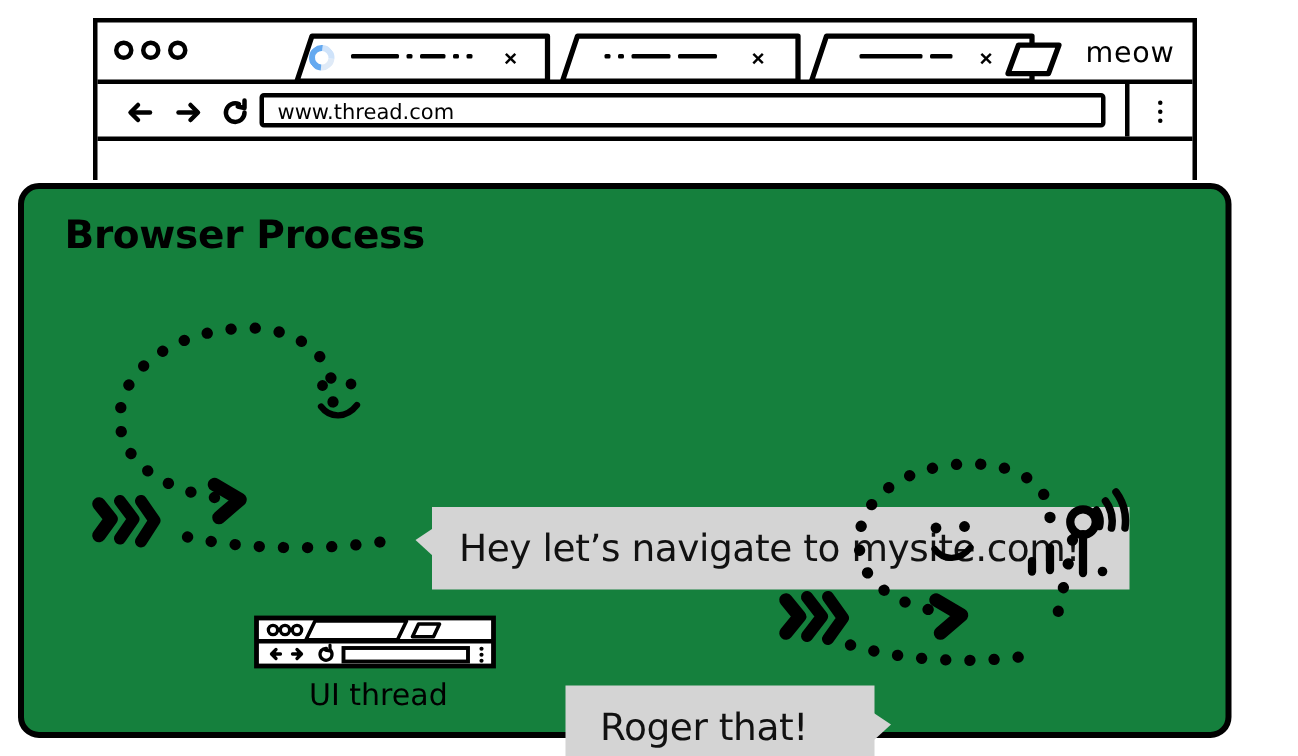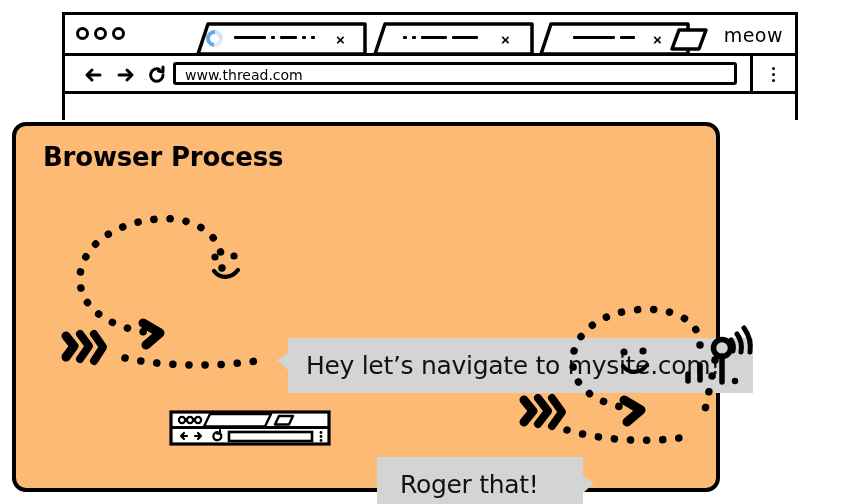--- a/index.html
+++ b/index.html
@@ -166,25 +166,25 @@
     top: 0;
     bottom: 0;
     width: 3px;
     background: #000;
   }
   
   #browser-process {
     position: absolute;
     left: 12px;
     top: 122px;
-    width: 708px;
+    width: 809px;
     height: 370px;
     border: 4px solid #000;
     border-radius: 14px;
-    background: #fdba74;
+    background: #15803d;
     box-sizing: border-box;
   }
   #process-title {
     position: absolute;
     left: 27px;
     top: 16px;
     font-size: 26px;
     font-weight: bold;
     color: #000;
     letter-spacing: -0.2px;
@@ -381,20 +381,21 @@
         <path d="M26 26 L32 26 M29 23 L32 26 L29 29" stroke="#000" stroke-width="2.2" stroke-linecap="round" stroke-linejoin="round"></path>
         <path d="M51 23.2 A4 4 0 1 1 48.6 22.2" fill="none" stroke="#000" stroke-width="2.2" stroke-linecap="round"></path>
         <path d="M51 20 L51 24 L48 23.4" fill="none" stroke="#000" stroke-width="2.1" stroke-linecap="round" stroke-linejoin="round"></path>
         <rect x="60" y="22" width="83" height="9" fill="#fff" stroke="#000" stroke-width="2.6"></rect>
         <circle cx="152" cy="22.5" r="1.4" fill="#000"></circle>
         <circle cx="152" cy="26.5" r="1.4" fill="#000"></circle>
         <circle cx="152" cy="30.5" r="1.4" fill="#000"></circle>
       </svg>
     </div>
 
+    <div class="thread-label" id="label-ui">UI thread</div>
 
     <div class="bubble" id="bubble-ui">
       <span>Hey let’s navigate to mysite.com!</span>
       <i class="tail"></i>
     </div>
 
     <div class="bubble" id="bubble-net">
       <span>Roger that!</span>
       <i class="tail"></i>
     </div>

